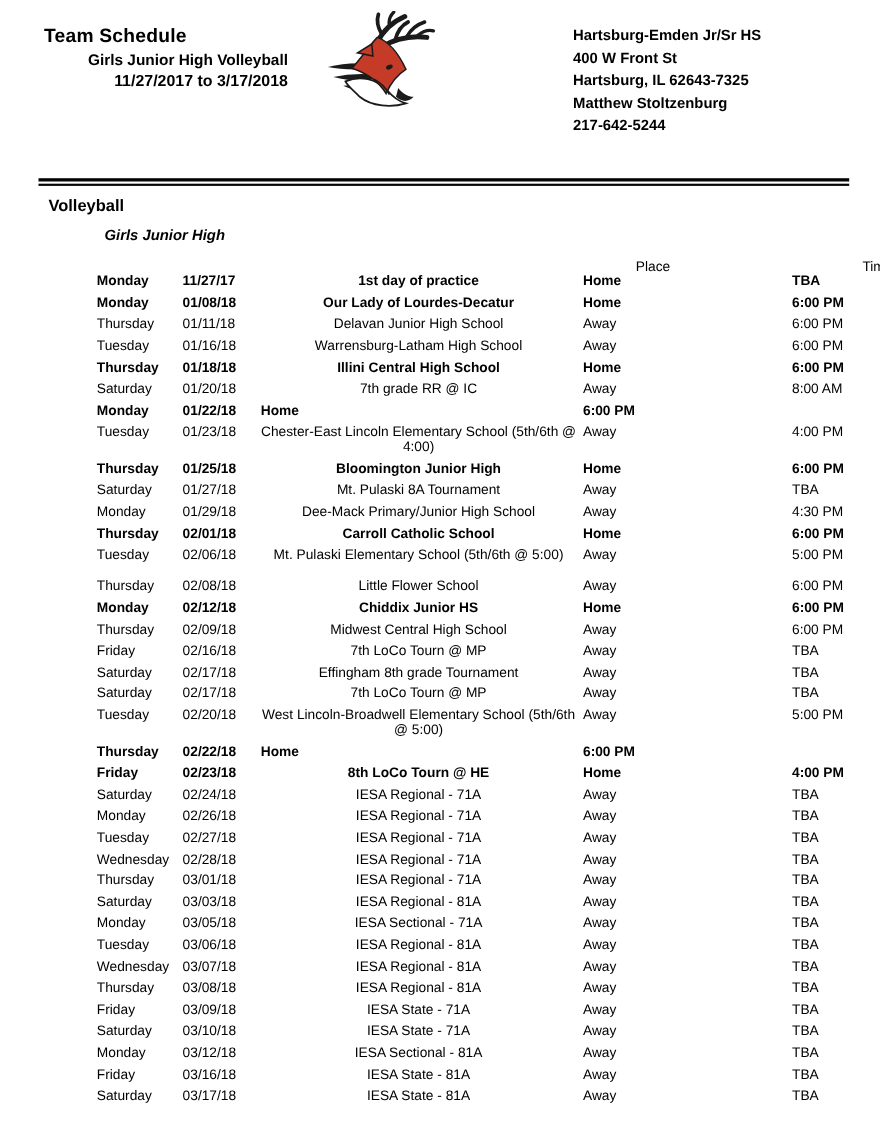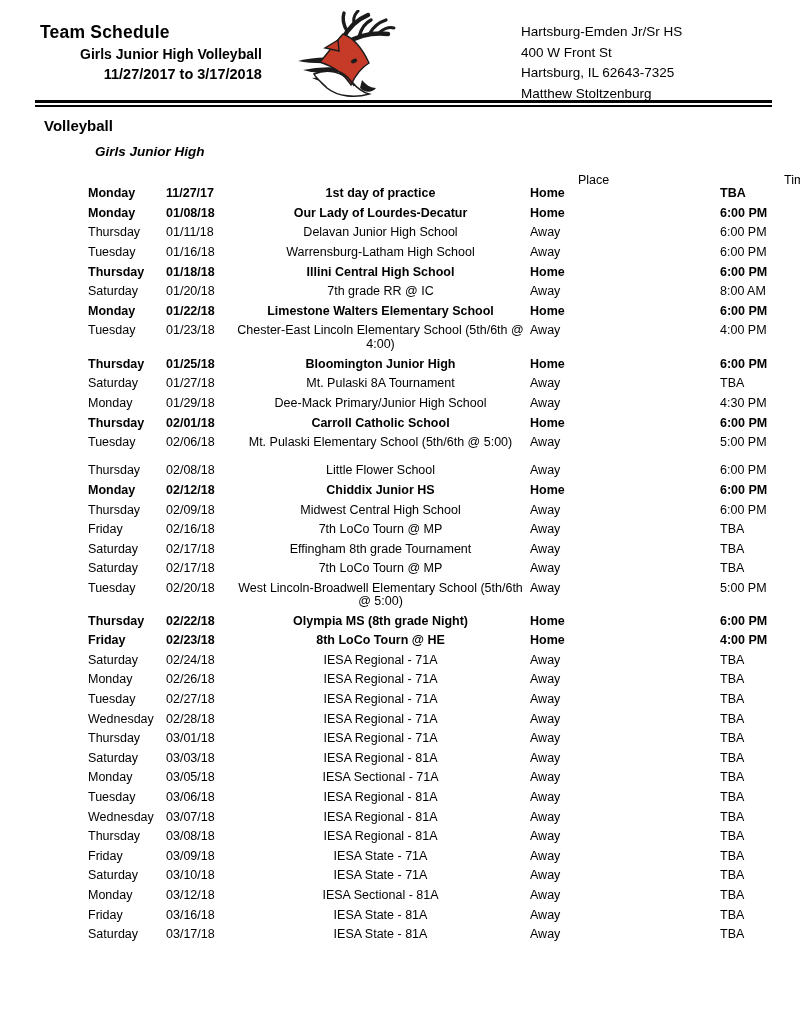--- a/index.html
+++ b/index.html
@@ -4,27 +4,27 @@
 <style>
   * { margin:0; padding:0; box-sizing:border-box; }
   html,body { background:#ffffff; }
   body {
     width:800px; height:1035px;
     font-family:"Liberation Sans", sans-serif;
     color:#000000;
     position:relative;
     overflow:hidden;
   }
-  .header { position:relative; height:100px; }
+  .header { position:relative; height:162px; }
   .header-left { position:absolute; left:40px; top:22px; }
   .doc-title { font-size:17.5px; font-weight:bold; letter-spacing:.2px; }
   .doc-subtitle { font-size:14px; font-weight:bold; margin-top:3px;margin-left:40px; }
   .doc-daterange { font-size:14.5px; font-weight:bold; margin-top:4px;text-align:right; }
   .logo-wrap { position:absolute; left:296px; top:10px; width:100px; height:92px; }
-  .header-right { position:absolute; left:521px; top:22px; font-size:13.5px; font-weight:normal; line-height:20.5px; }
+  .header-right { position:absolute; left:521px; top:22px; font-size:13.5px; font-weight:bold; line-height:20.5px; }
   .divider {
     margin-left:35px; width:737px;
     border-top:3px solid #050505;
     border-bottom:2px solid #050505;
     height:7px;
   }
   .section-title { margin:10px 0 10px 44px; font-size:15px; font-weight:bold; }
   .section-team  { margin:3px 0 0 95px; font-size:13.5px; font-weight:bold; font-style:italic; }
 
   .schedule { margin-top:15px; }
@@ -80,20 +80,21 @@
 
       <path d="M44,62 C50,65 55,70 58,76" stroke="#1b1b1b" stroke-width="1.4" fill="none"></path>
     </svg>
   </div>
 
   <div class="header-right">
     <div>Hartsburg-Emden Jr/Sr HS</div>
     <div>400 W Front St</div>
     <div>Hartsburg, IL 62643-7325</div>
     <div>Matthew Stoltzenburg</div>
+    <div>217-642-5244</div>
   </div>
 </div>
 
 <div class="divider"></div>
 
 <div class="section-title">Volleyball</div>
 <div class="section-team">Girls Junior High</div>
 
 <div class="schedule">
   <div class="srow head-row">
@@ -142,21 +143,20 @@
       <div class="srow">
         <span class="cell-day">Saturday</span>
         <span class="cell-date">01/20/18</span>
         <span class="cell-opponent">7th grade RR @ IC</span>
         <span class="cell-place">Away</span>
         <span class="cell-time">8:00 AM</span>
       </div>
       <div class="srow bold">
         <span class="cell-day">Monday</span>
         <span class="cell-date">01/22/18</span>
-        <span class="cell-opponent">Limestone Walters Elementary School</span>
         <span class="cell-place">Home</span>
         <span class="cell-time">6:00 PM</span>
       </div>
       <div class="srow">
         <span class="cell-day">Tuesday</span>
         <span class="cell-date">01/23/18</span>
         <span class="cell-opponent">Chester-East Lincoln Elementary School (5th/6th @ 4:00)</span>
         <span class="cell-place">Away</span>
         <span class="cell-time">4:00 PM</span>
       </div>
@@ -240,21 +240,20 @@
       <div class="srow">
         <span class="cell-day">Tuesday</span>
         <span class="cell-date">02/20/18</span>
         <span class="cell-opponent">West Lincoln-Broadwell Elementary School (5th/6th @ 5:00)</span>
         <span class="cell-place">Away</span>
         <span class="cell-time">5:00 PM</span>
       </div>
       <div class="srow bold" style="margin-top: 5px;">
         <span class="cell-day">Thursday</span>
         <span class="cell-date">02/22/18</span>
-        <span class="cell-opponent">Olympia MS (8th grade Night)</span>
         <span class="cell-place">Home</span>
         <span class="cell-time">6:00 PM</span>
       </div>
       <div class="srow bold">
         <span class="cell-day">Friday</span>
         <span class="cell-date">02/23/18</span>
         <span class="cell-opponent">8th LoCo Tourn @ HE</span>
         <span class="cell-place">Home</span>
         <span class="cell-time">4:00 PM</span>
       </div>

